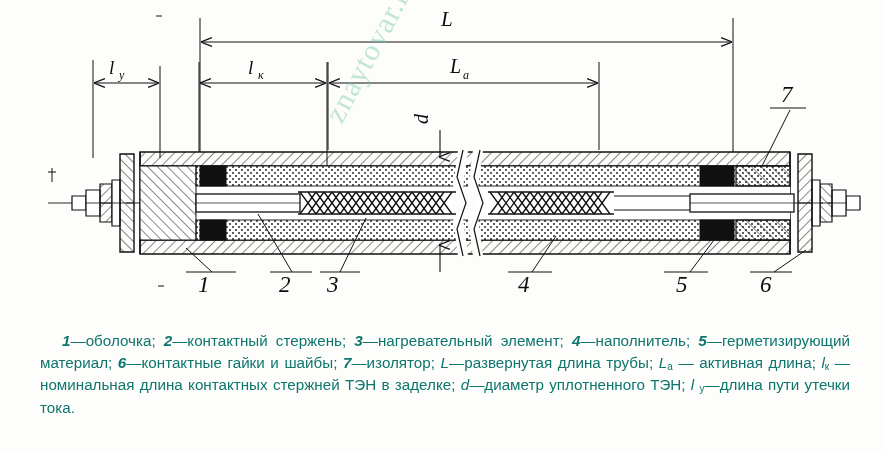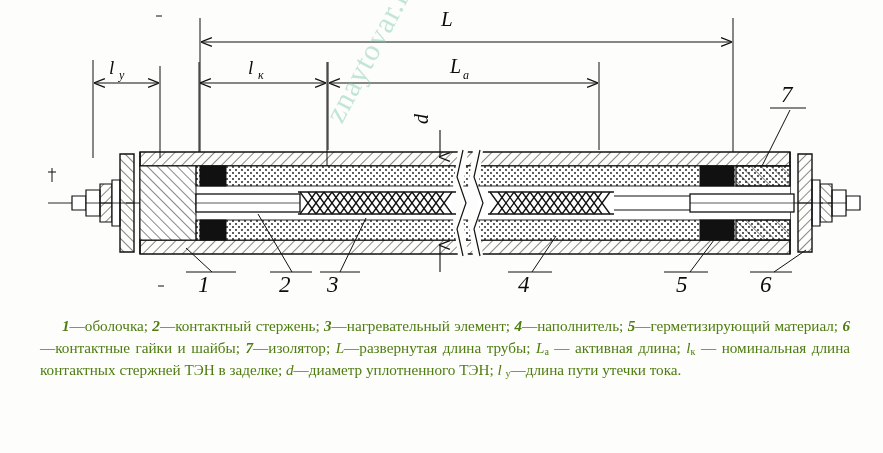--- a/index.html
+++ b/index.html
@@ -18,26 +18,26 @@
   #diagram-svg {
     position: absolute;
     left: 0;
     top: 0;
     width: 883px;
     height: 330px;
   }
   .caption {
     position: absolute;
     left: 40px;
-    top: 315px;
+    top: 330px;
     width: 810px;
-    font-family: Liberation Serif, serif;
+    font-family: Liberation Sans, sans-serif;
     font-size: 15.2px;
     line-height: 1.44;
-    color: #4d7c0f;
+    color: #0f766e;
     text-align: justify;
     text-indent: 22px;
   }
   .caption i {
     font-style: italic;
   }
   .caption .num {
     font-style: italic;
     font-weight: bold;
   }

